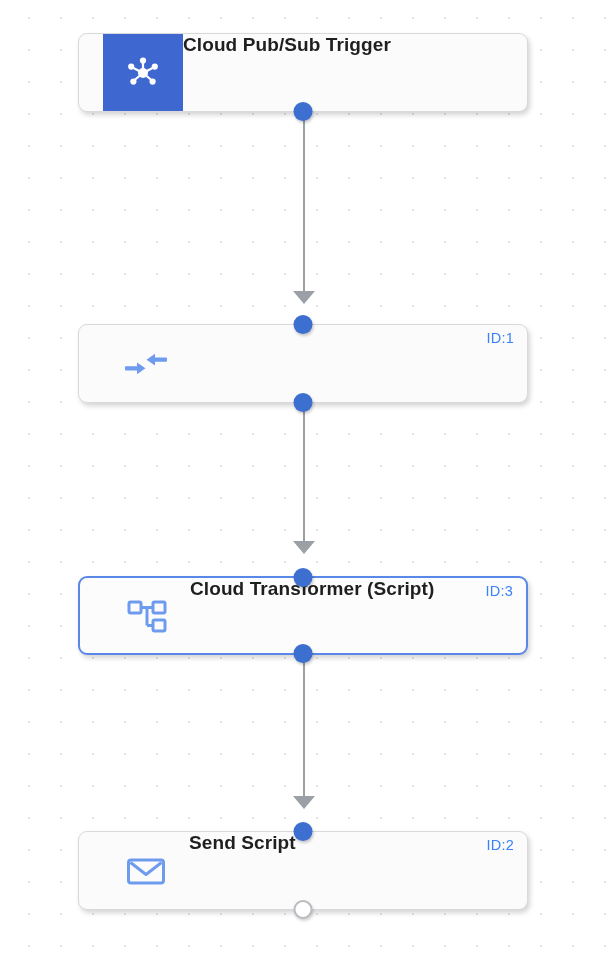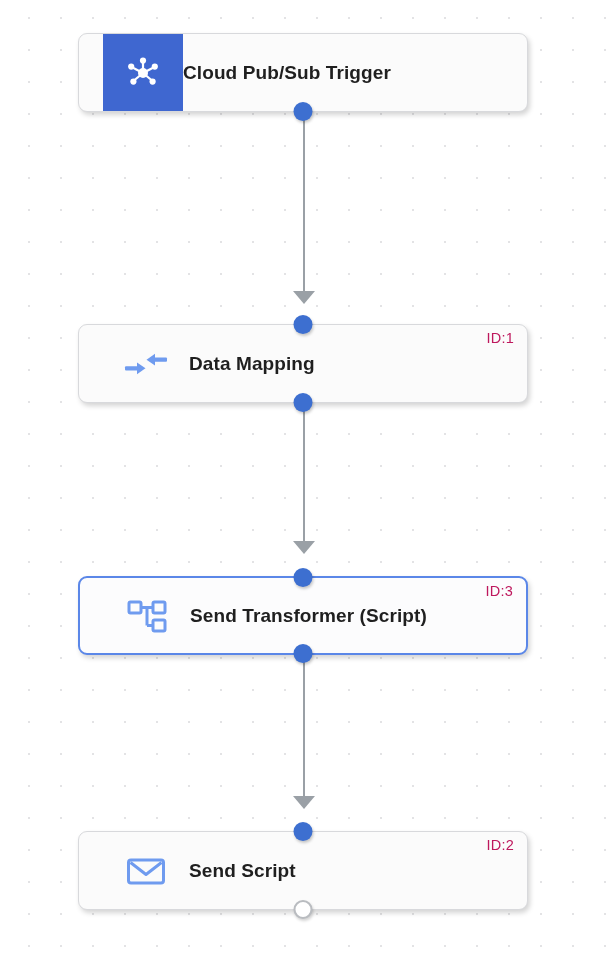--- a/index.html
+++ b/index.html
@@ -57,21 +57,20 @@
     align-items: center;
     overflow: visible;
   }
   .node.selected {
     border: 2px solid #5b87e8;
     background: #fcfcfd;
   }
 
   .node-inner {
     display: flex;
-    align-items: center;
     width: 100%;
     height: 100%;
     border-radius: 8px;
     overflow: hidden;
     padding-left: 24px;
   }
 
   
   .icon-block {
     width: 80px;
@@ -98,21 +97,21 @@
     color: #1f1f1f;
     letter-spacing: 0.1px;
     white-space: nowrap;
   }
 
   .id-badge {
     position: absolute;
     top: 5px;
     right: 13px;
     font-size: 14.5px;
-    color: #be185d;
+    color: #3b82f6;
     font-weight: normal;
     letter-spacing: 0.2px;
   }
 
   
   .port {
     position: absolute;
     width: 19px;
     height: 19px;
     border-radius: 50%;
@@ -181,42 +180,41 @@
           <g fill="#6f9bef">
 
             <rect x="2" y="17.2" width="13" height="4.2" rx="1"></rect>
             <polygon points="14,13.4 22.5,19.3 14,25.2"></polygon>
 
             <rect x="31" y="8.6" width="13" height="4.2" rx="1"></rect>
             <polygon points="32,4.8 23.5,10.7 32,16.6"></polygon>
           </g>
         </svg>
       </div>
-      <div class="node-title">Data Mapping</div>
     </div>
     <div class="id-badge">ID:1</div>
     <div class="port in filled"></div>
     <div class="port out filled"></div>
   </div>
 
   <div class="node selected" style="top:576px;">
     <div class="node-inner">
       <div class="icon-slot">
         <svg width="44" height="40" viewBox="0 0 44 40">
           <g stroke="#6f9bef" stroke-width="3" fill="none">
             <rect x="4" y="6" width="12" height="11" rx="1.5"></rect>
             <rect x="28" y="6" width="12" height="11" rx="1.5"></rect>
             <rect x="28" y="24" width="12" height="11" rx="1.5"></rect>
             <line x1="16" y1="11.5" x2="28" y2="11.5"></line>
             <line x1="22" y1="11.5" x2="22" y2="29.5"></line>
             <line x1="22" y1="29.5" x2="28" y2="29.5"></line>
           </g>
         </svg>
       </div>
-      <div class="node-title">Send Transformer (Script)</div>
+      <div class="node-title">Cloud Transformer (Script)</div>
     </div>
     <div class="id-badge">ID:3</div>
     <div class="port in filled"></div>
     <div class="port out filled"></div>
   </div>
 
   <div class="node" style="top:831px;">
     <div class="node-inner">
       <div class="icon-slot">
         <svg width="44" height="36" viewBox="0 0 44 36">

